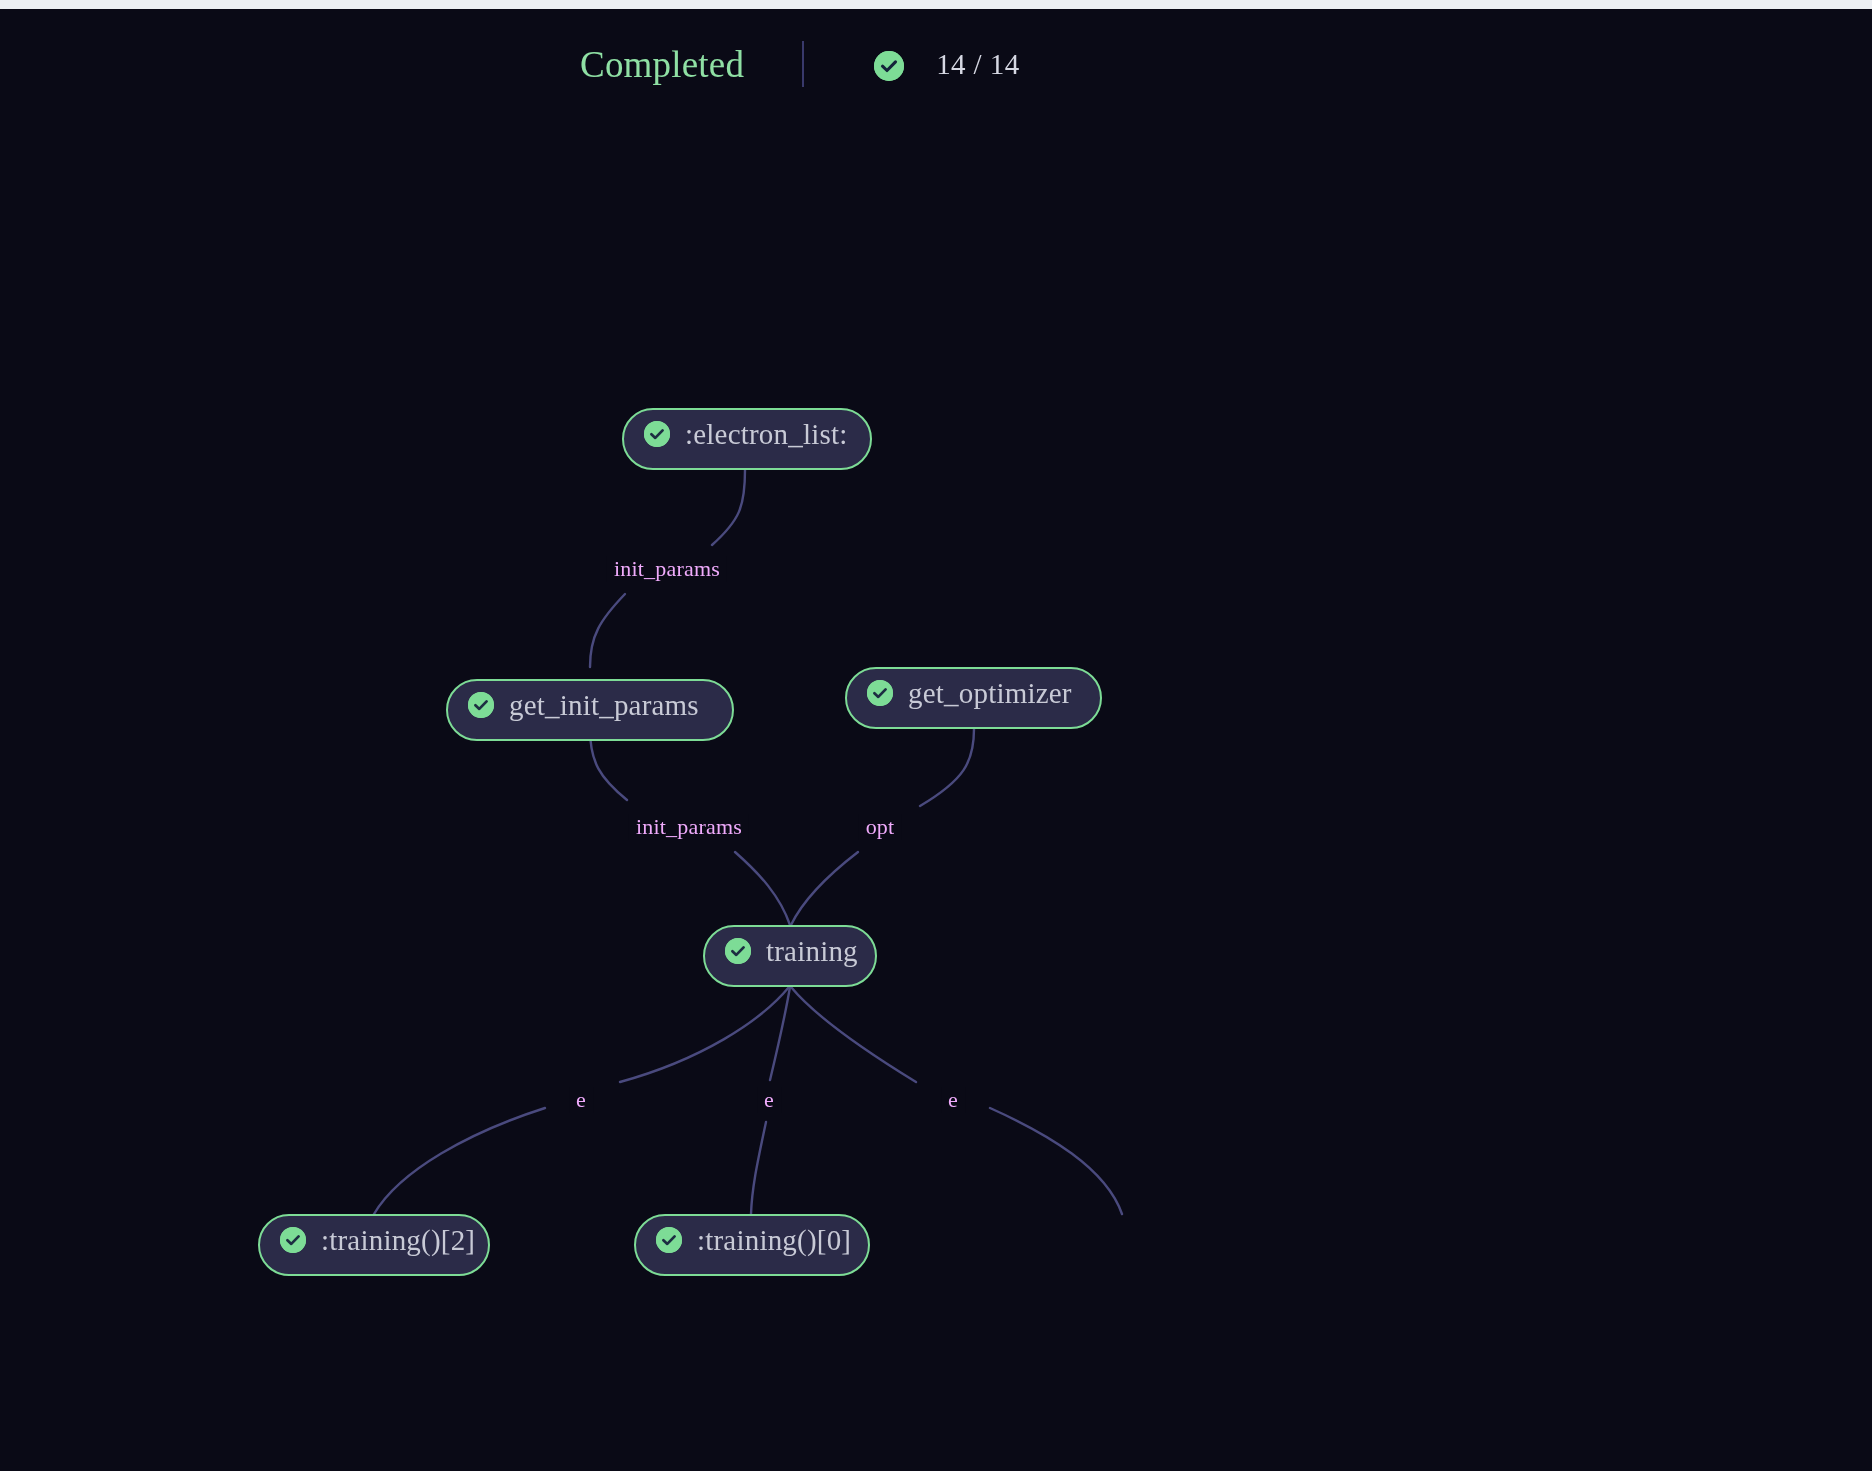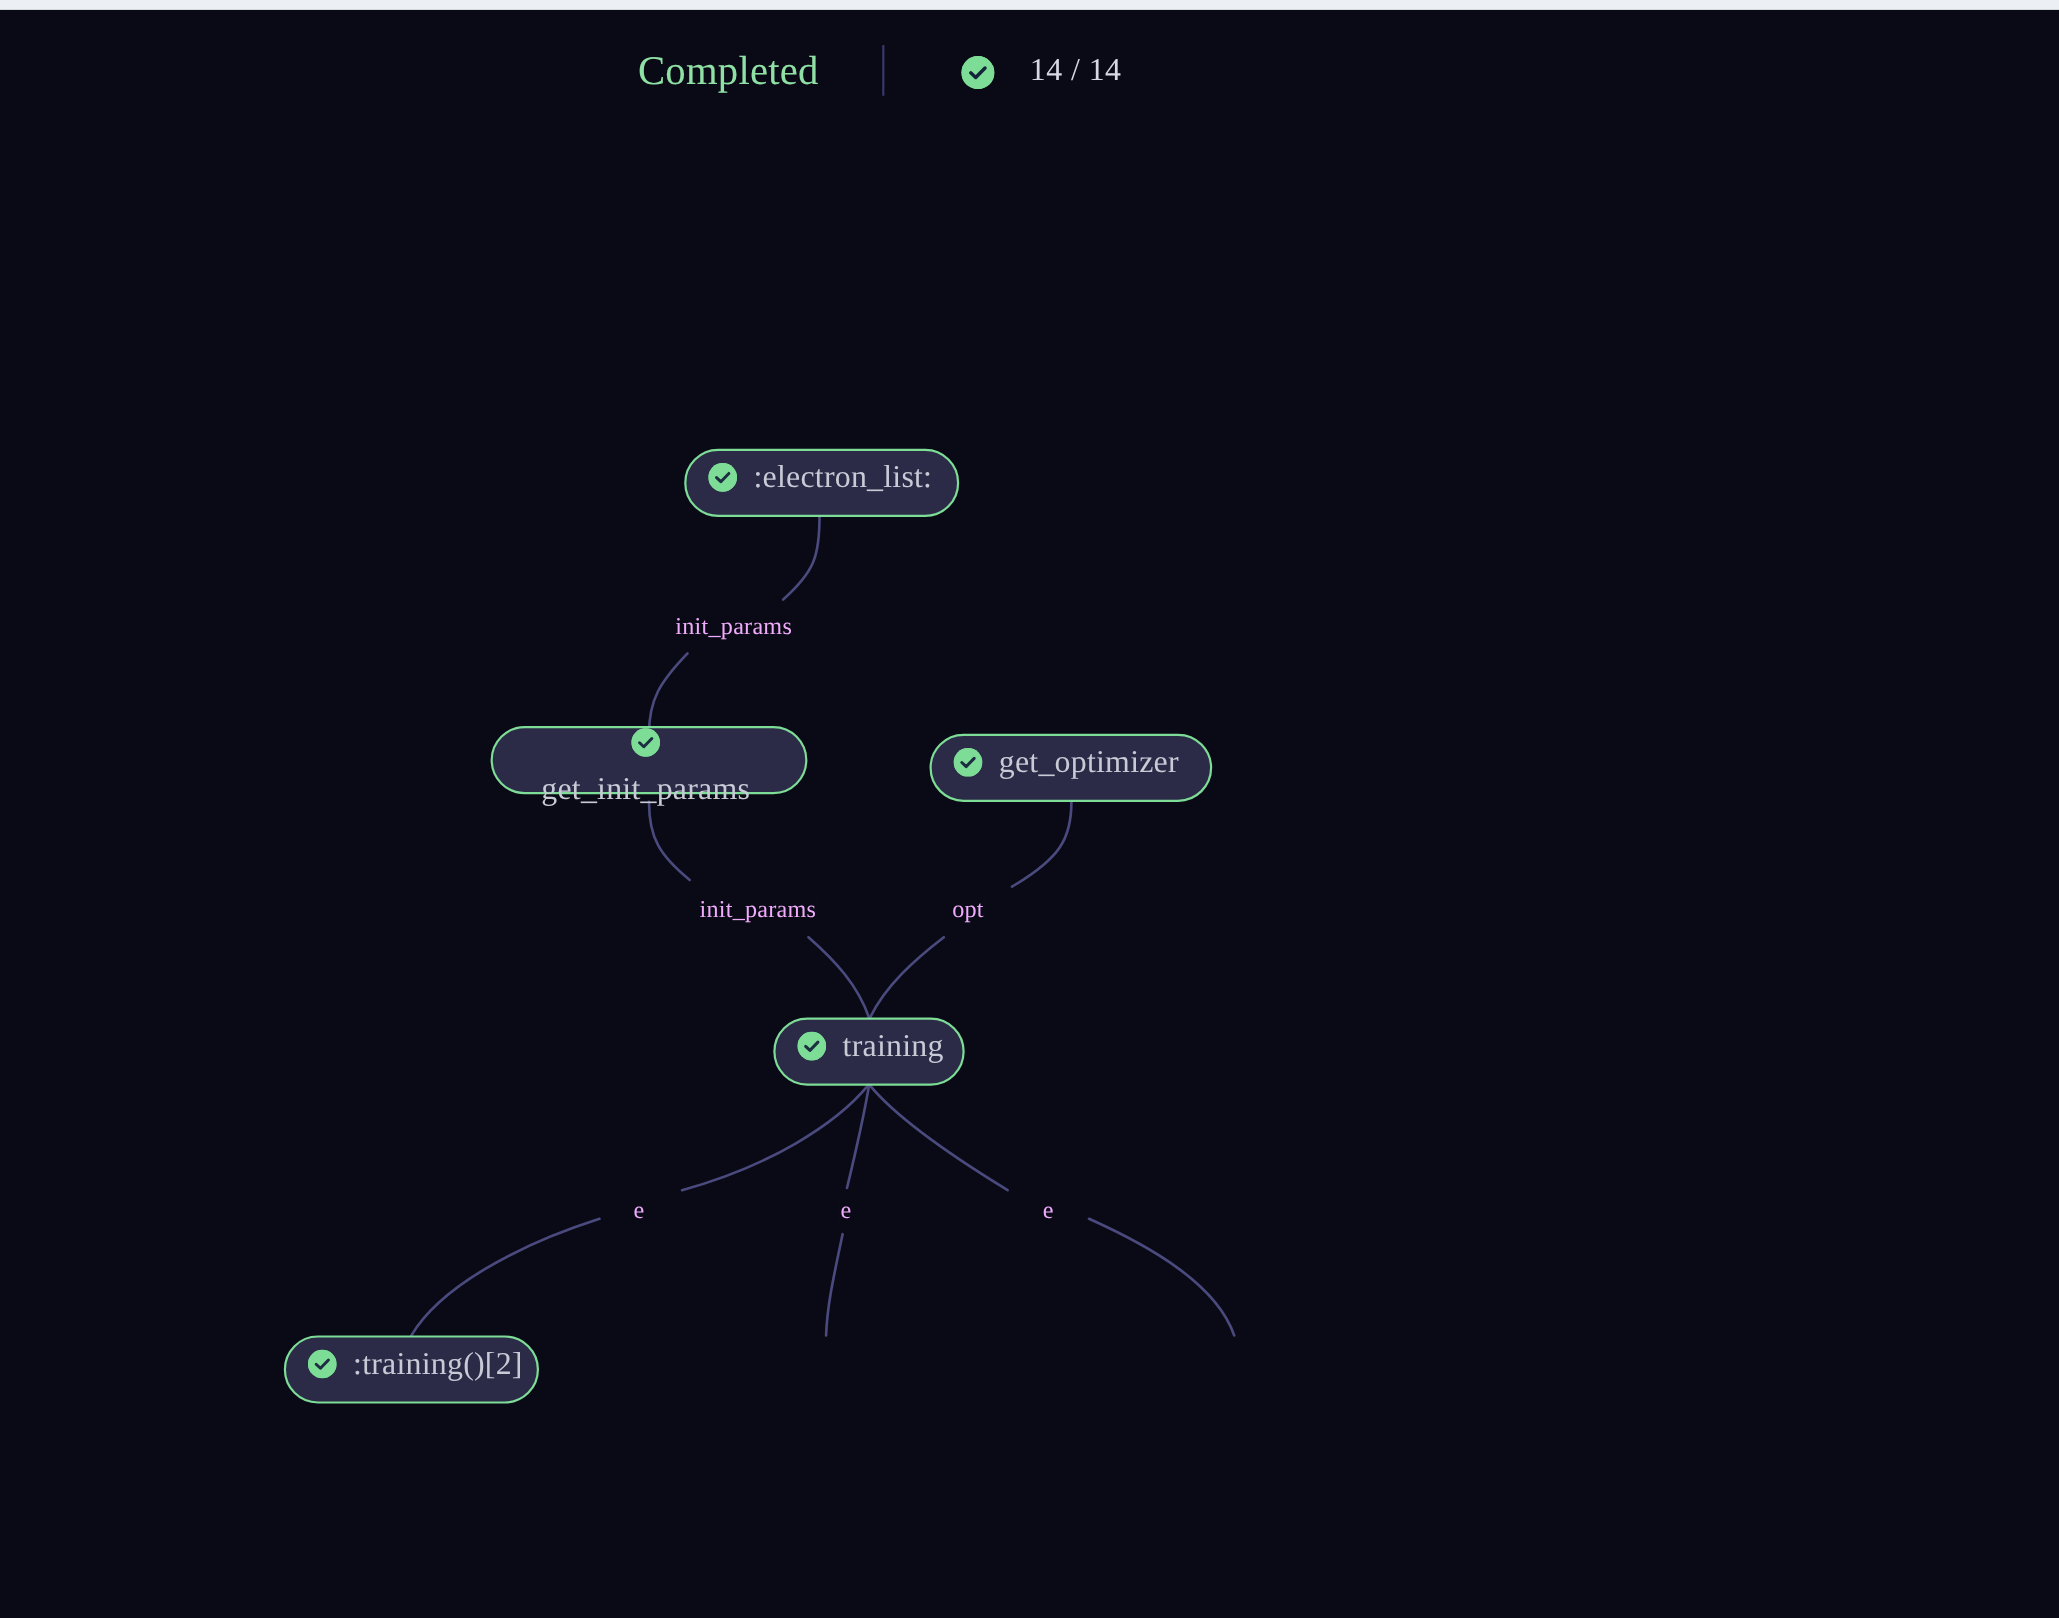--- a/index.html
+++ b/index.html
@@ -193,21 +193,21 @@
     <div class="graph-node" style="left:622px; top:408px; width:250px;">
       <span class="check-badge sm">
         <svg width="26" height="26" viewBox="0 0 26 26" aria-hidden="true">
           <circle cx="13" cy="13" r="13" fill="#7ddc96"></circle>
           <path d="M7.4 13.2 L11.3 16.9 L18.6 9.4" fill="none" stroke="#1d2e42" stroke-width="2.7" stroke-linecap="round" stroke-linejoin="round"></path>
         </svg>
       </span>
       <span class="node-label">:electron_list:</span>
     </div>
 
-    <div class="graph-node" style="left:446px; top:660px; width:288px;flex-direction:column;">
+    <div class="graph-node" style="left:446px; top:679px; width:288px;">
       <span class="check-badge sm">
         <svg width="26" height="26" viewBox="0 0 26 26" aria-hidden="true">
           <circle cx="13" cy="13" r="13" fill="#7ddc96"></circle>
           <path d="M7.4 13.2 L11.3 16.9 L18.6 9.4" fill="none" stroke="#1d2e42" stroke-width="2.7" stroke-linecap="round" stroke-linejoin="round"></path>
         </svg>
       </span>
       <span class="node-label">get_init_params</span>
     </div>
 
     <div class="graph-node" style="left:845px; top:667px; width:257px;">
@@ -233,16 +233,25 @@
     <div class="graph-node" style="left:258px; top:1214px; width:232px;">
       <span class="check-badge sm">
         <svg width="26" height="26" viewBox="0 0 26 26" aria-hidden="true">
           <circle cx="13" cy="13" r="13" fill="#7ddc96"></circle>
           <path d="M7.4 13.2 L11.3 16.9 L18.6 9.4" fill="none" stroke="#1d2e42" stroke-width="2.7" stroke-linecap="round" stroke-linejoin="round"></path>
         </svg>
       </span>
       <span class="node-label">:training()[2]</span>
     </div>
 
+    <div class="graph-node" style="left:634px; top:1214px; width:236px;">
+      <span class="check-badge sm">
+        <svg width="26" height="26" viewBox="0 0 26 26" aria-hidden="true">
+          <circle cx="13" cy="13" r="13" fill="#7ddc96"></circle>
+          <path d="M7.4 13.2 L11.3 16.9 L18.6 9.4" fill="none" stroke="#1d2e42" stroke-width="2.7" stroke-linecap="round" stroke-linejoin="round"></path>
+        </svg>
+      </span>
+      <span class="node-label">:training()[0]</span>
+    </div>
 
 
   </div>
 </div>
 
 </body></html>

